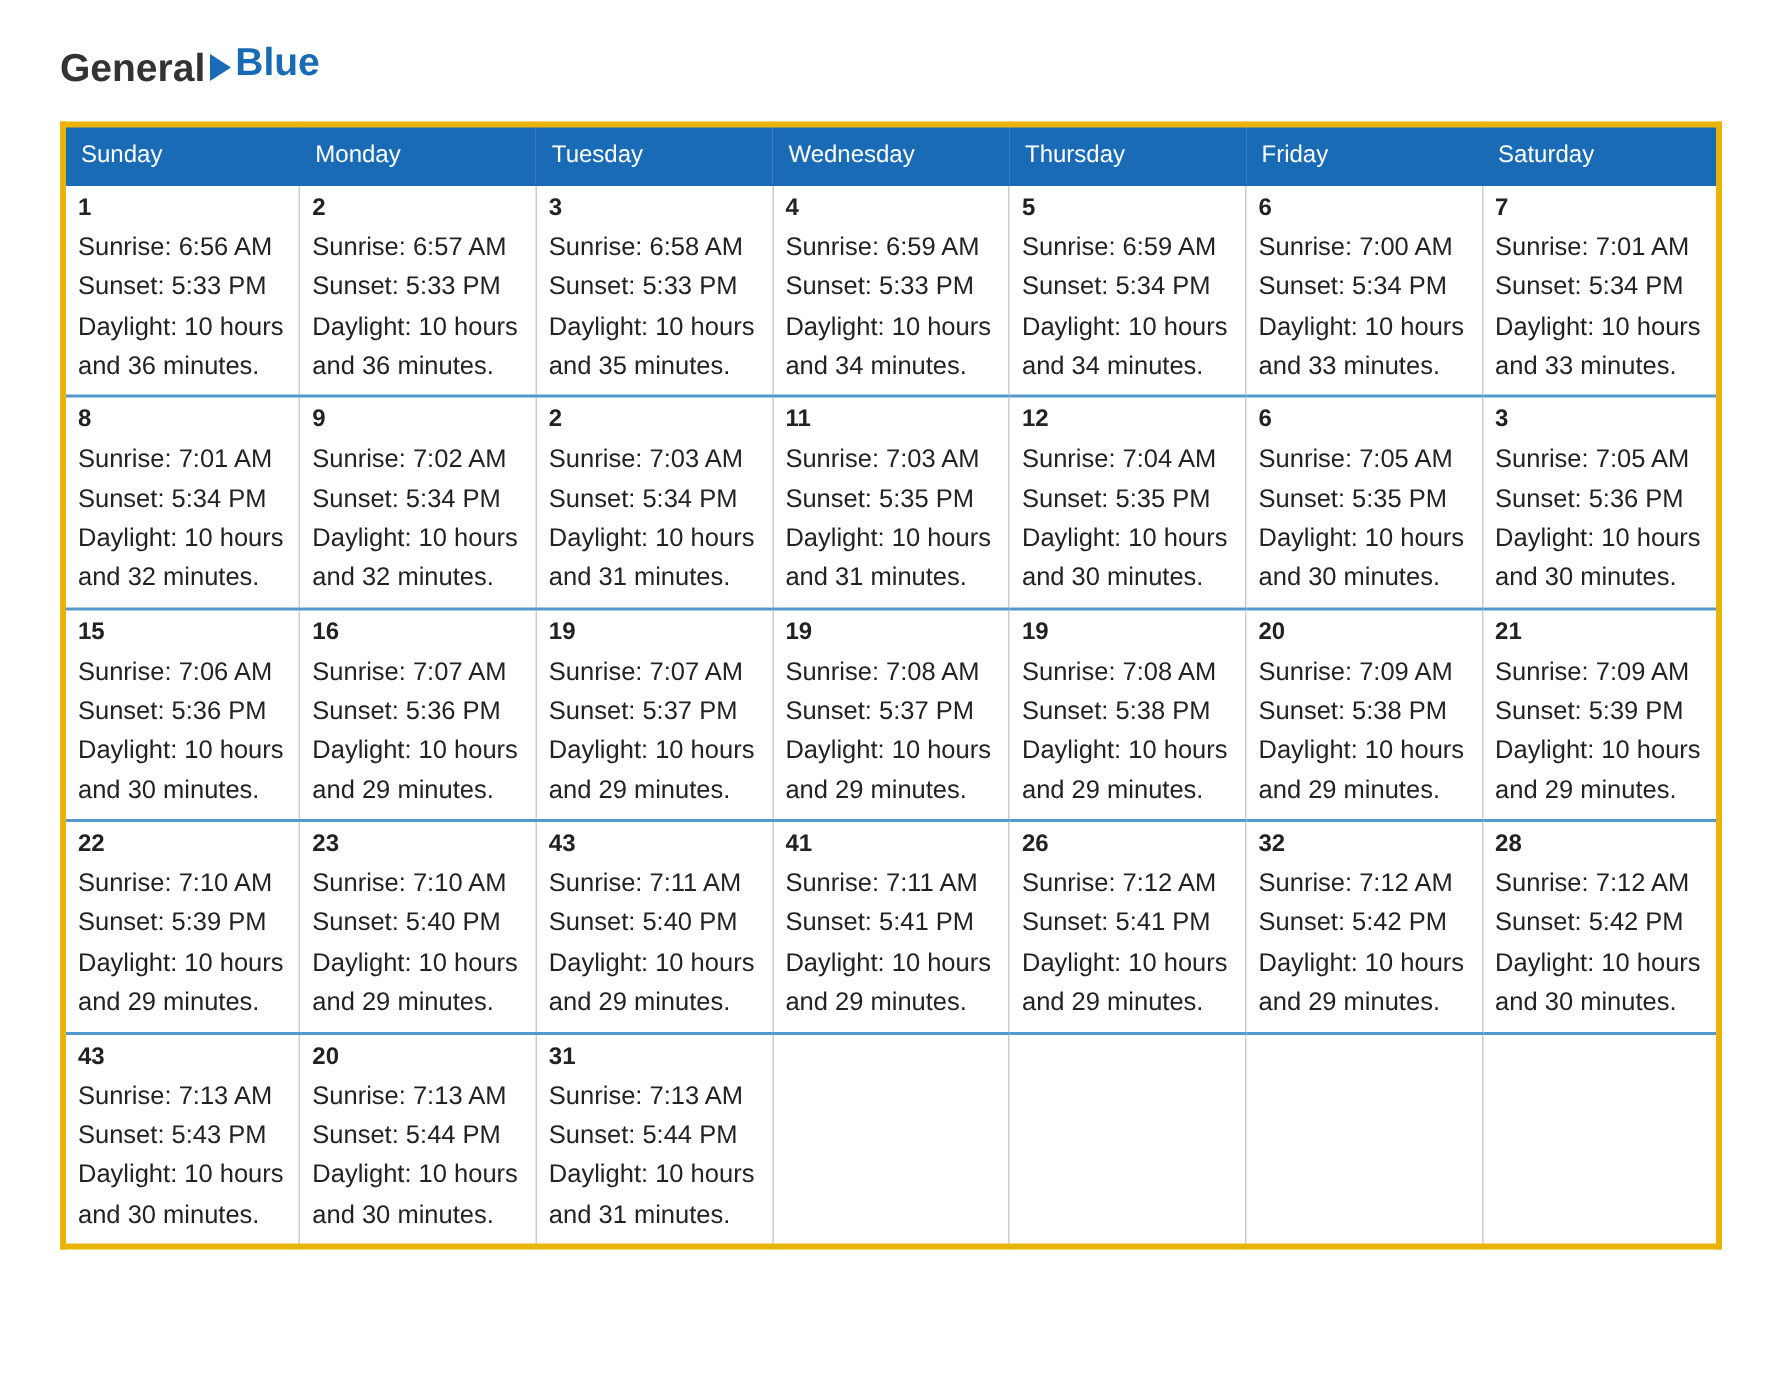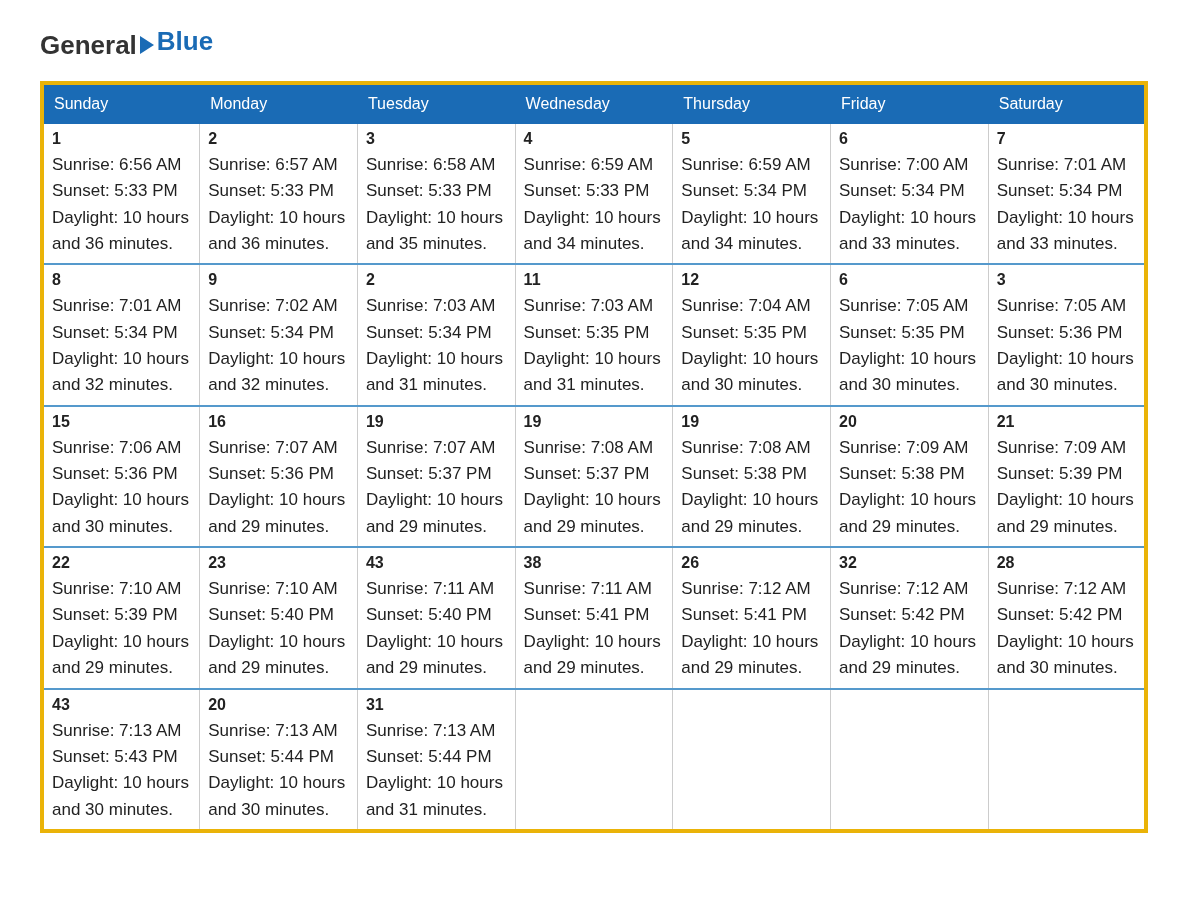--- a/index.html
+++ b/index.html
@@ -207,21 +207,21 @@
         </td>
         <td>
           <span class="day-number">23</span>
           <div class="day-info">Sunrise: 7:10 AM<br>Sunset: 5:40 PM<br>Daylight: 10 hours and 29 minutes.</div>
         </td>
         <td>
           <span class="day-number">43</span>
           <div class="day-info">Sunrise: 7:11 AM<br>Sunset: 5:40 PM<br>Daylight: 10 hours and 29 minutes.</div>
         </td>
         <td>
-          <span class="day-number">38</span>
+          <span class="day-number">41</span>
           <div class="day-info">Sunrise: 7:11 AM<br>Sunset: 5:41 PM<br>Daylight: 10 hours and 29 minutes.</div>
         </td>
         <td>
           <span class="day-number">26</span>
           <div class="day-info">Sunrise: 7:12 AM<br>Sunset: 5:41 PM<br>Daylight: 10 hours and 29 minutes.</div>
         </td>
         <td>
           <span class="day-number">32</span>
           <div class="day-info">Sunrise: 7:12 AM<br>Sunset: 5:42 PM<br>Daylight: 10 hours and 29 minutes.</div>
         </td>

